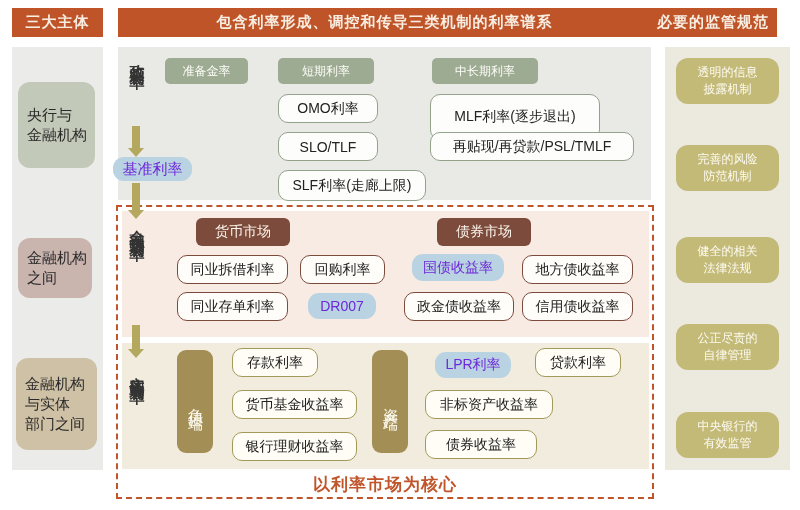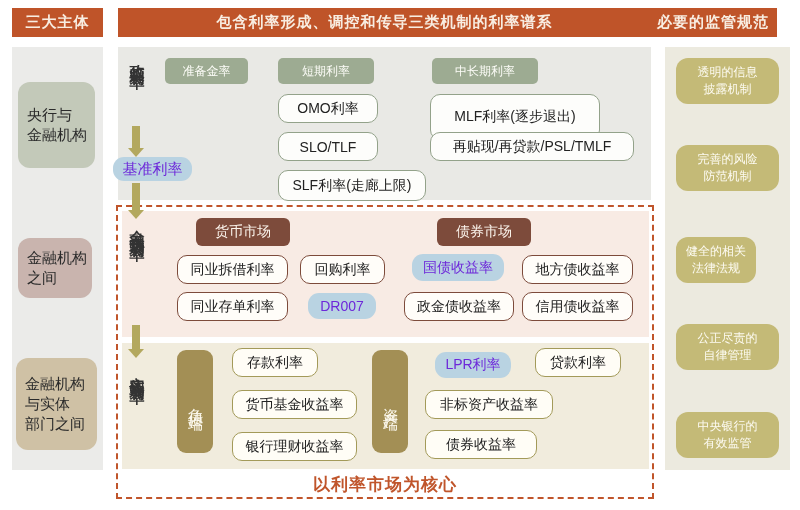--- a/index.html
+++ b/index.html
@@ -83,21 +83,21 @@
 之间</div>
   <div class="abs subject s3" style="left:16px; top:358px; width:81px; height:92px;">金融机构
 与实体
 部门之间</div>
 
   <div class="abs panel-right-bg" style="left:665px; top:47px; width:125px; height:423px;"></div>
   <div class="abs reg" style="left:676px; top:58px;  width:103px; height:46px;">透明的信息
 披露机制</div>
   <div class="abs reg" style="left:676px; top:145px; width:103px; height:46px;">完善的风险
 防范机制</div>
-  <div class="abs reg" style="left:676px; top:237px; width:80px; height:46px;">健全的相关
+  <div class="abs reg" style="left:676px; top:237px; width:103px; height:46px;">健全的相关
 法律法规</div>
   <div class="abs reg" style="left:676px; top:324px; width:103px; height:46px;">公正尽责的
 自律管理</div>
   <div class="abs reg" style="left:676px; top:412px; width:103px; height:46px;">中央银行的
 有效监管</div>
 
   <div class="abs zone-top" style="left:118px; top:47px; width:533px; height:153px;"></div>
 
   <div class="abs axis" style="left:127px; top:52px;">政策利率</div>
 

